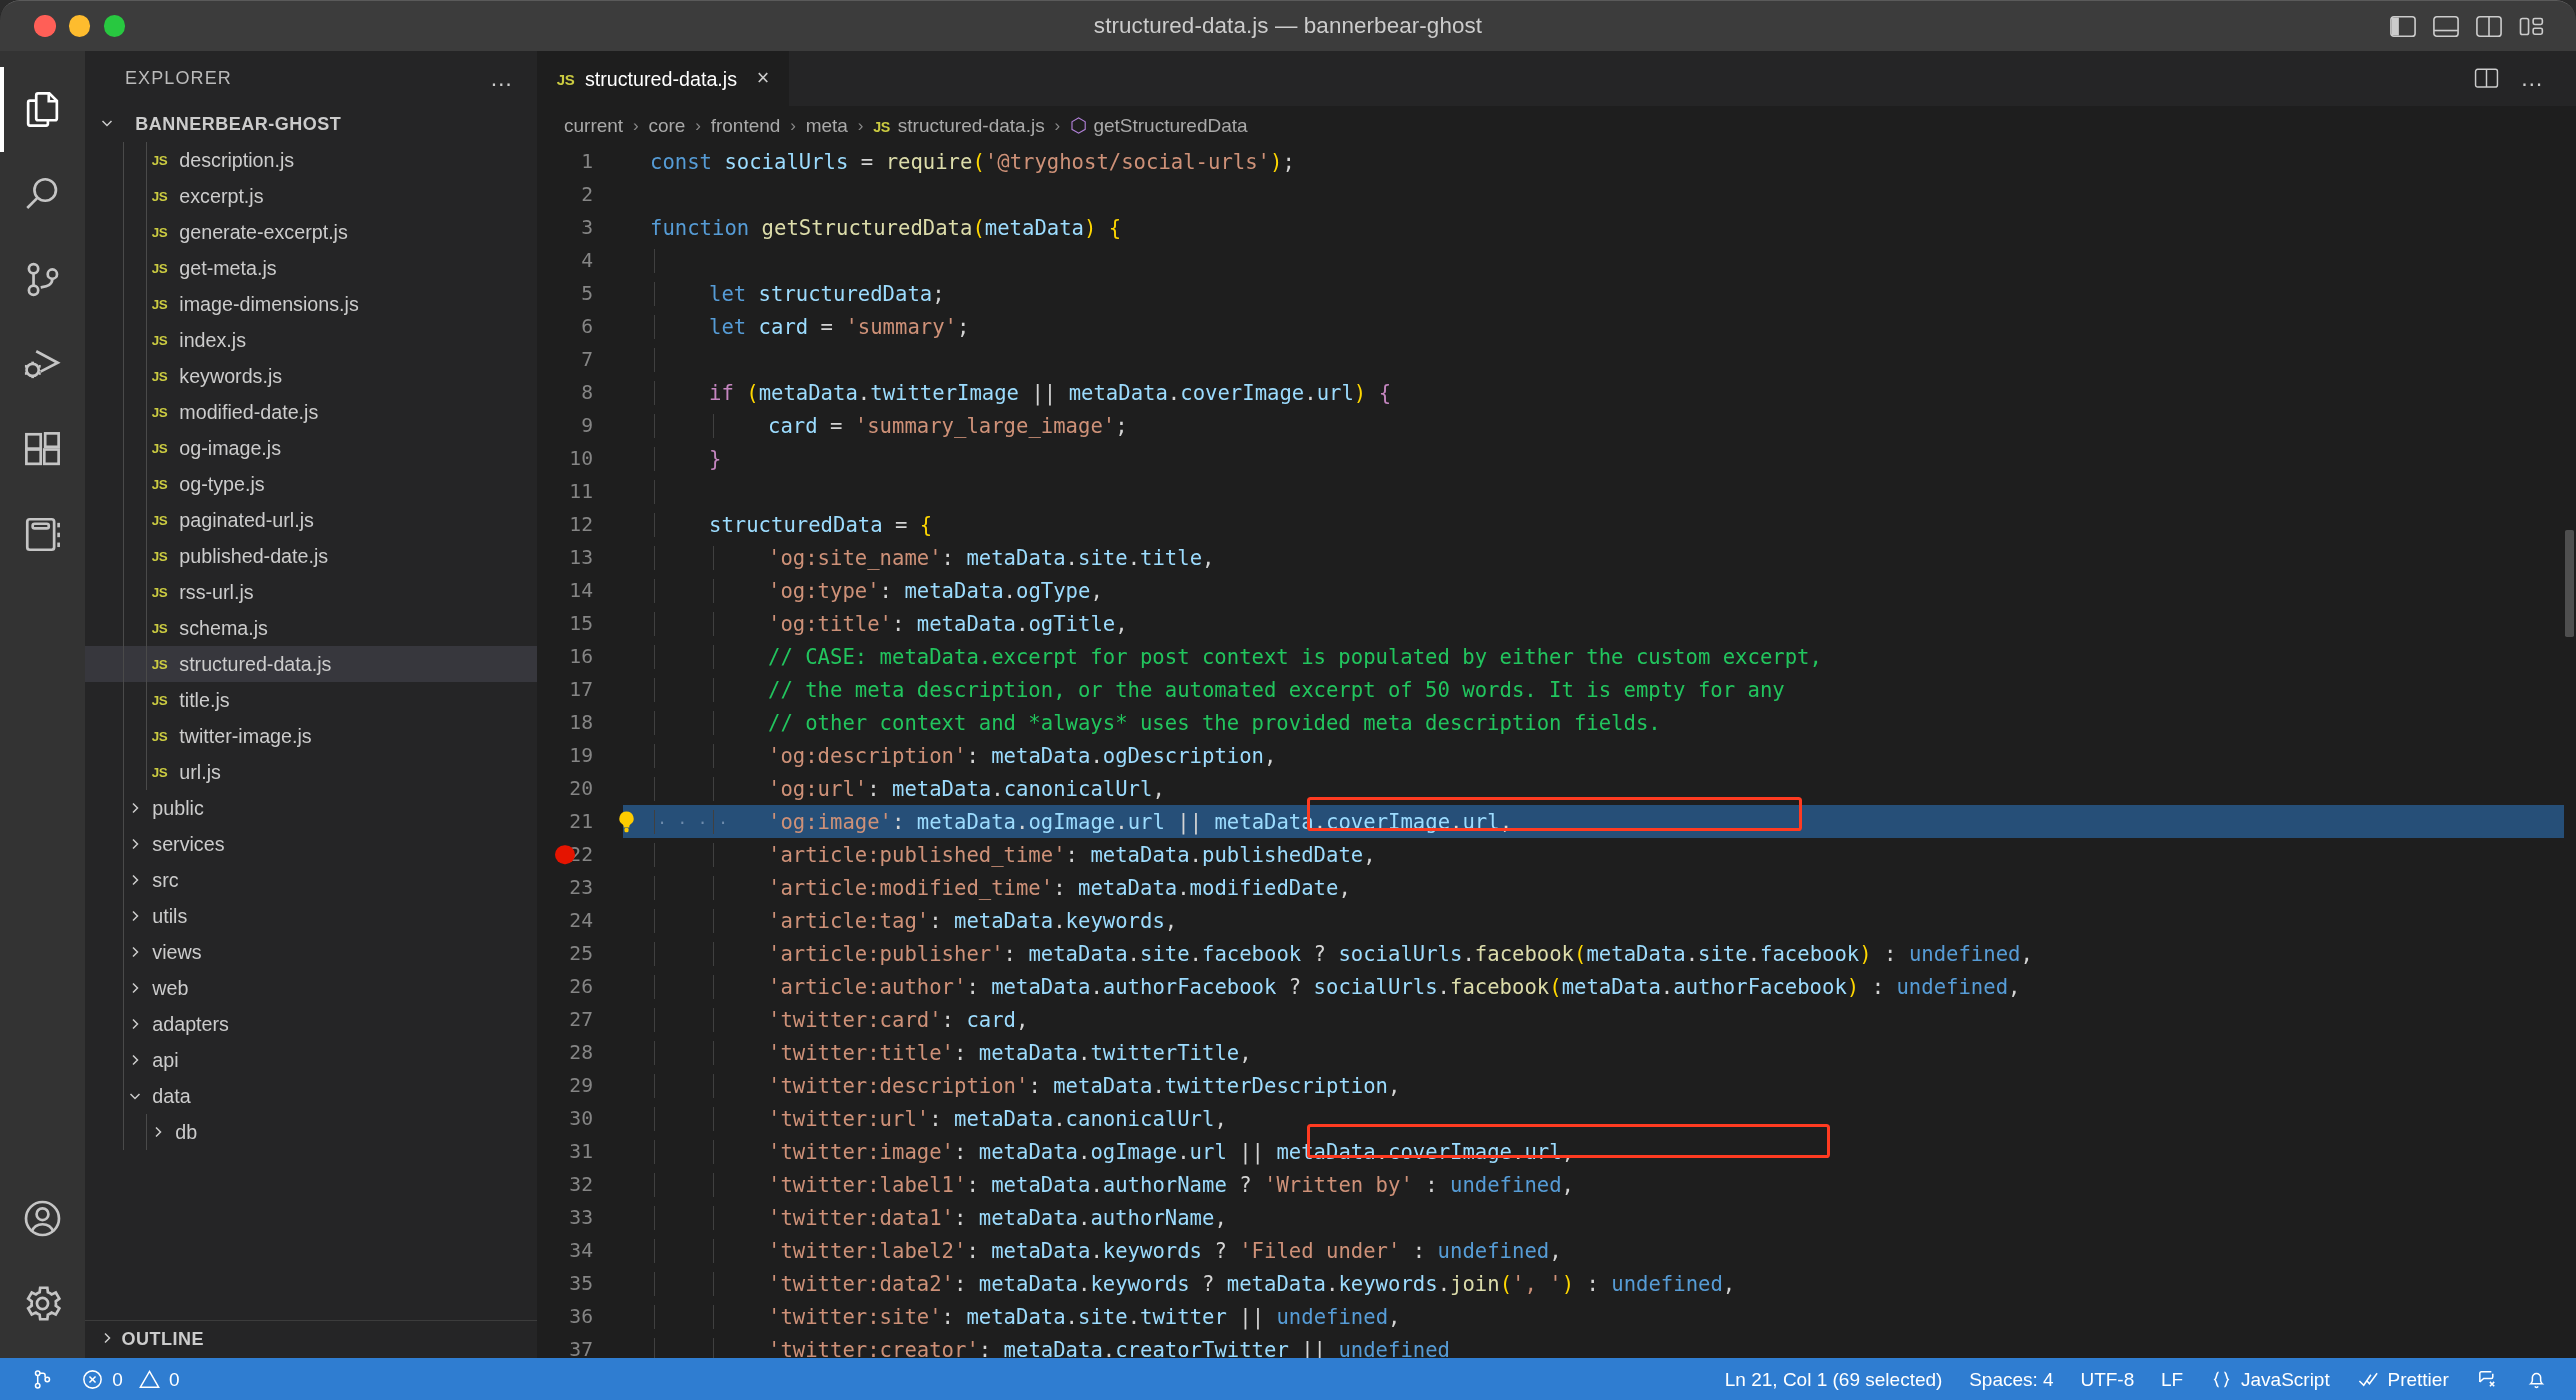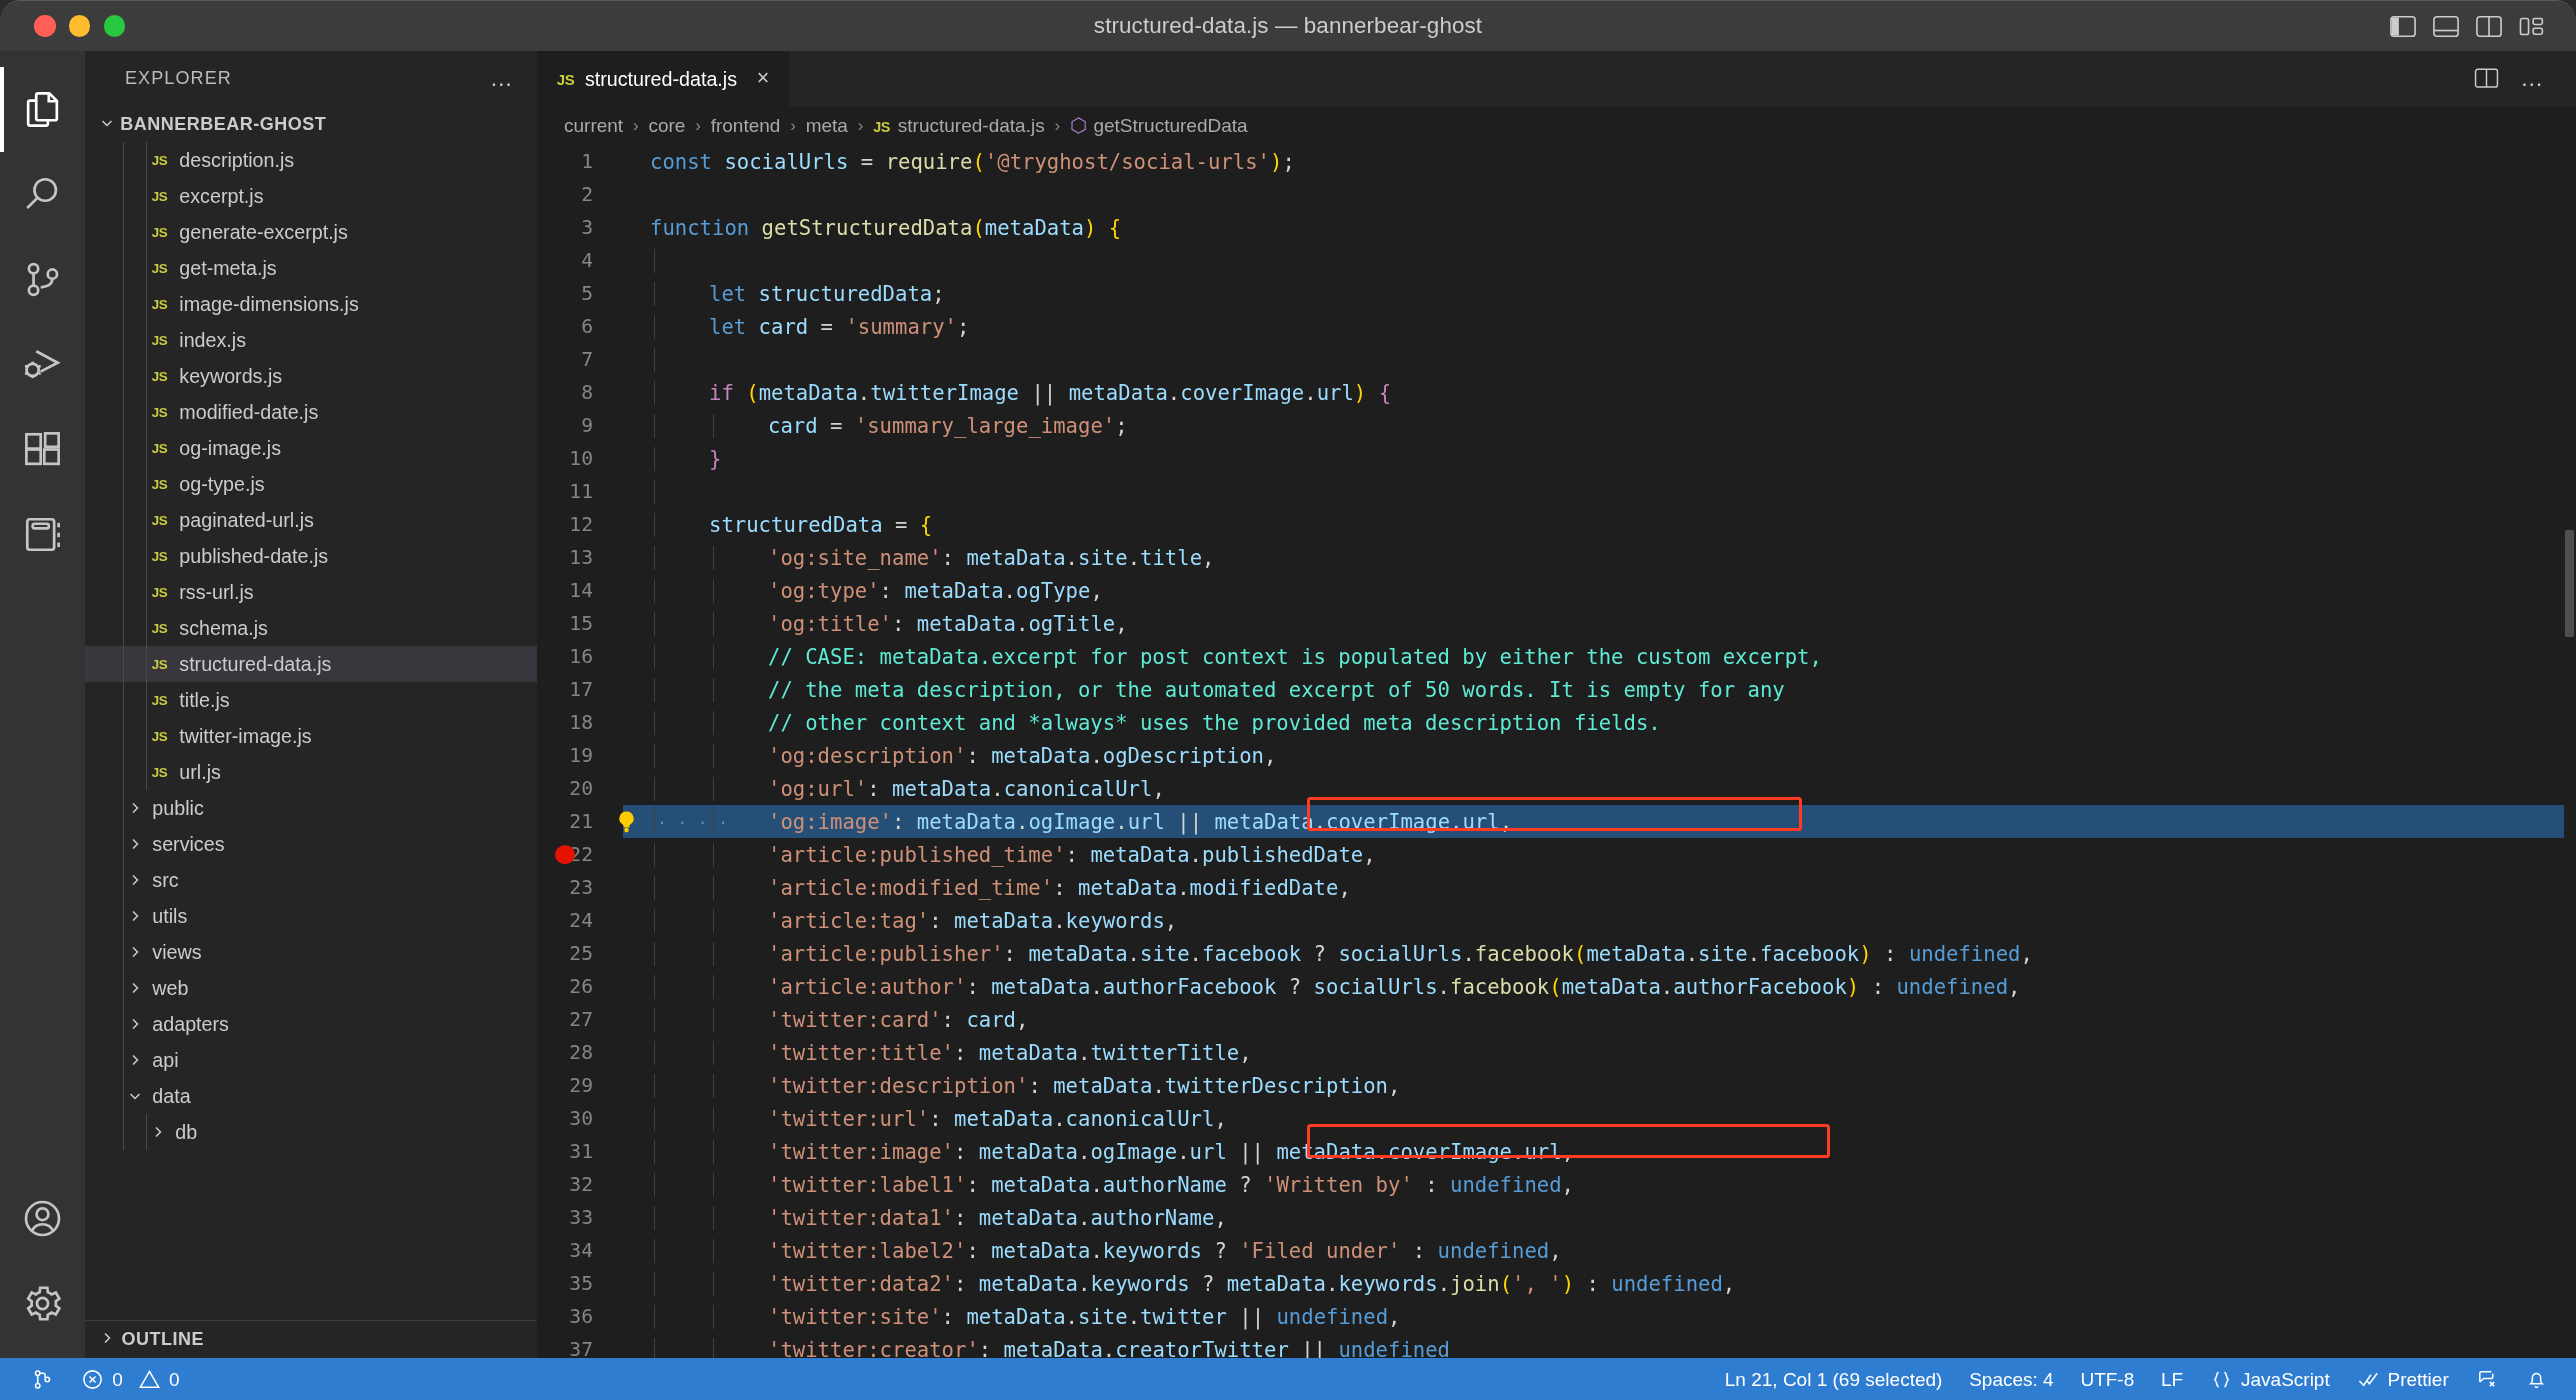--- a/index.html
+++ b/index.html
@@ -62,21 +62,21 @@
   }
   #sb-header {
     height:55px; flex:0 0 55px; display:flex; align-items:center;
     padding:0 21.5px 0 40px; justify-content:space-between;
   }
   #sb-title { font-size:18px; color:#bbbbbb; letter-spacing:1.1px; }
   #sb-dots { color:#cccccc; font-size:23px; line-height:9px; letter-spacing:2.7px; cursor:pointer; }
 
   #proj-row {
     height:36px; flex:0 0 36px; display:flex; align-items:center;
-    padding-left:14.3px; gap:5px; cursor:pointer;
+    padding-left:14.3px; gap:20px; cursor:pointer;
   }
   #proj-name { font-size:18px; font-weight:bold; color:#cccccc; letter-spacing:0.5px; }
 
   #tree {
     flex:1; overflow:hidden; position:relative;
   }
   .trow {
     height:36px; display:flex; align-items:center; font-size:19.7px; color:#cccccc;
     cursor:pointer; white-space:nowrap; position:relative;
   }
@@ -134,21 +134,21 @@
   .gutter2 { width:32px; flex:0 0 32px; position:relative; }
   .code { flex:1; position:relative; padding-left:0; }
   .fold-guide { position:absolute; width:0.9px; background:#404040; top:0; bottom:0; }
 
   
   .kw   { color:#569cd6; }   
   .kw2  { color:#c586c0; }   
   .var  { color:#9cdcfe; }
   .fn   { color:#dcdcaa; }
   .str  { color:#ce9178; }
-  .cmt  { color:#5eead4; }
+  .cmt  { color:#22c55e; }
   .punc { color:#d4d4d4; }
   .yel  { color:#ffd700; }
   .param{ color:#9cdcfe; }
 
   .breakpoint {
     position:absolute; left:18px; top:50%; transform:translateY(-50%);
     width:19.7px; height:19.7px; border-radius:50%; background:#e51400;
   }
   .bulb {
     position:absolute; left:-5.4px; top:50%; transform:translateY(-50%);

